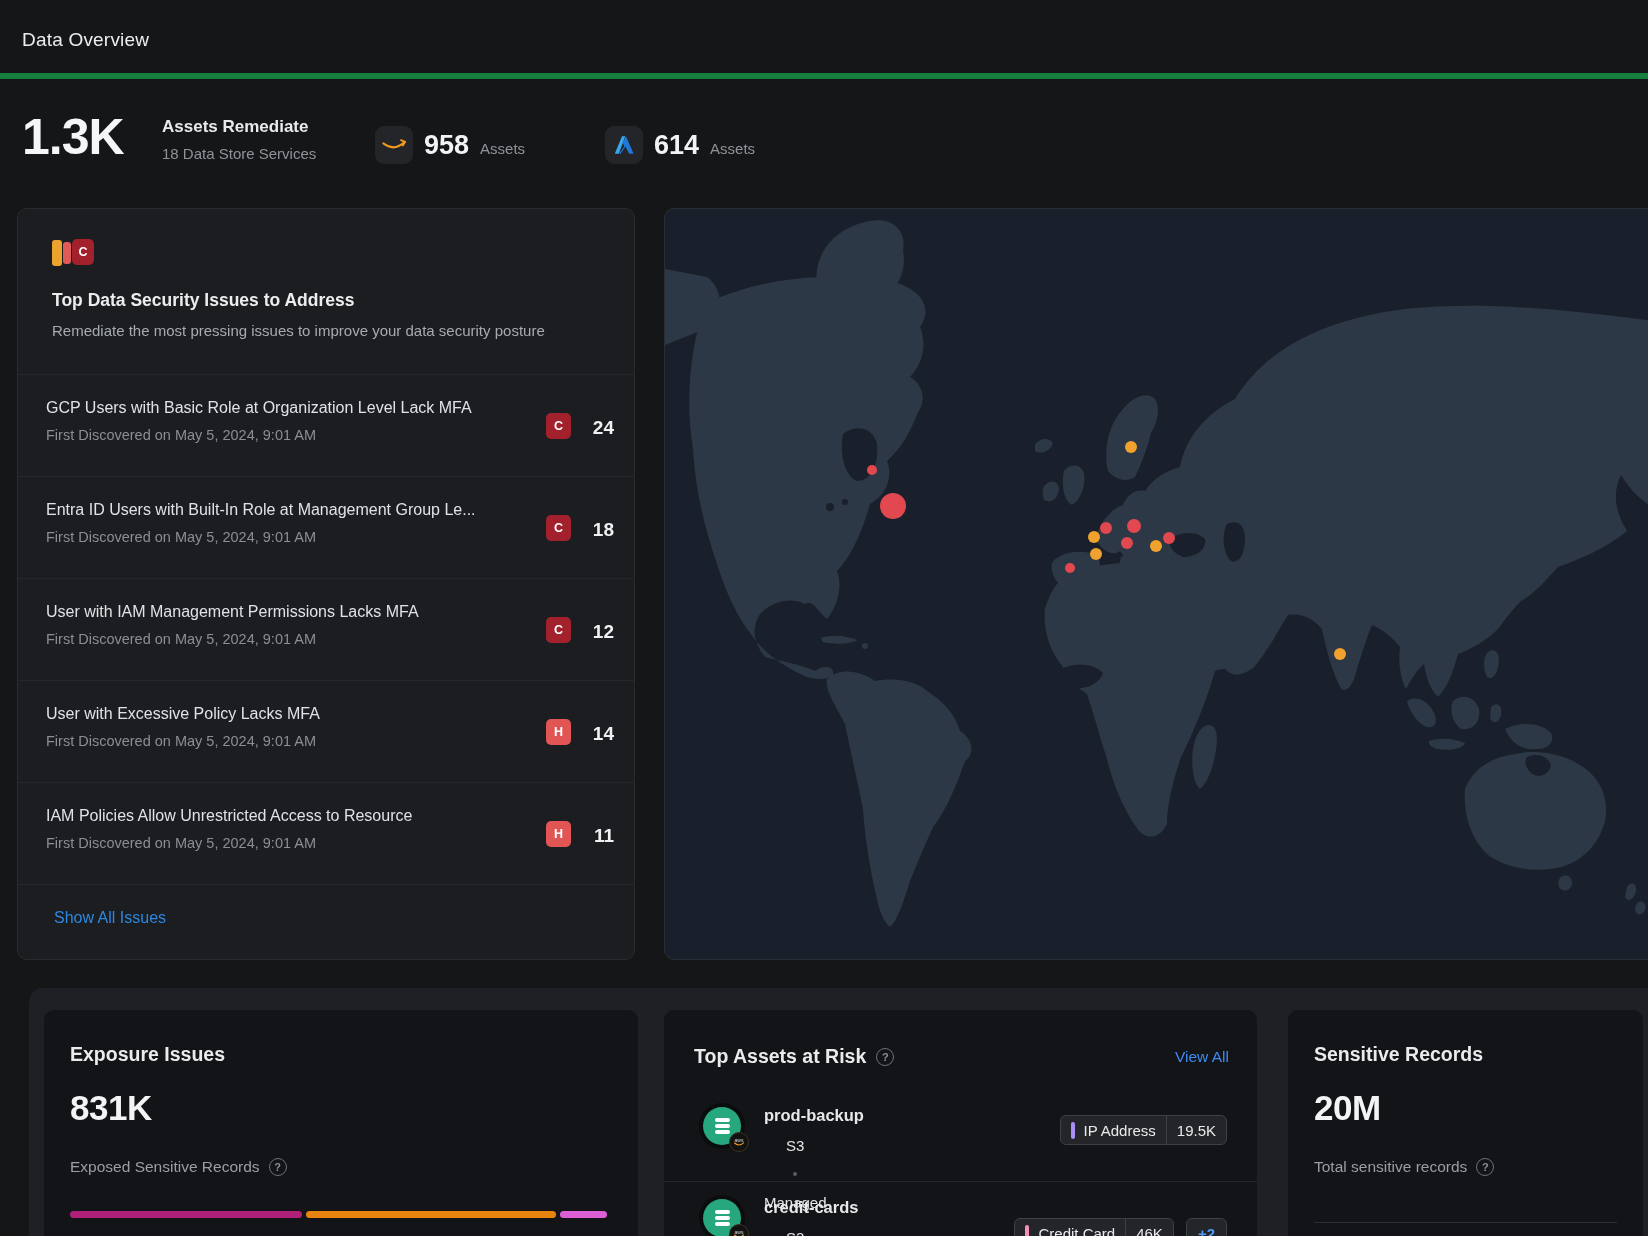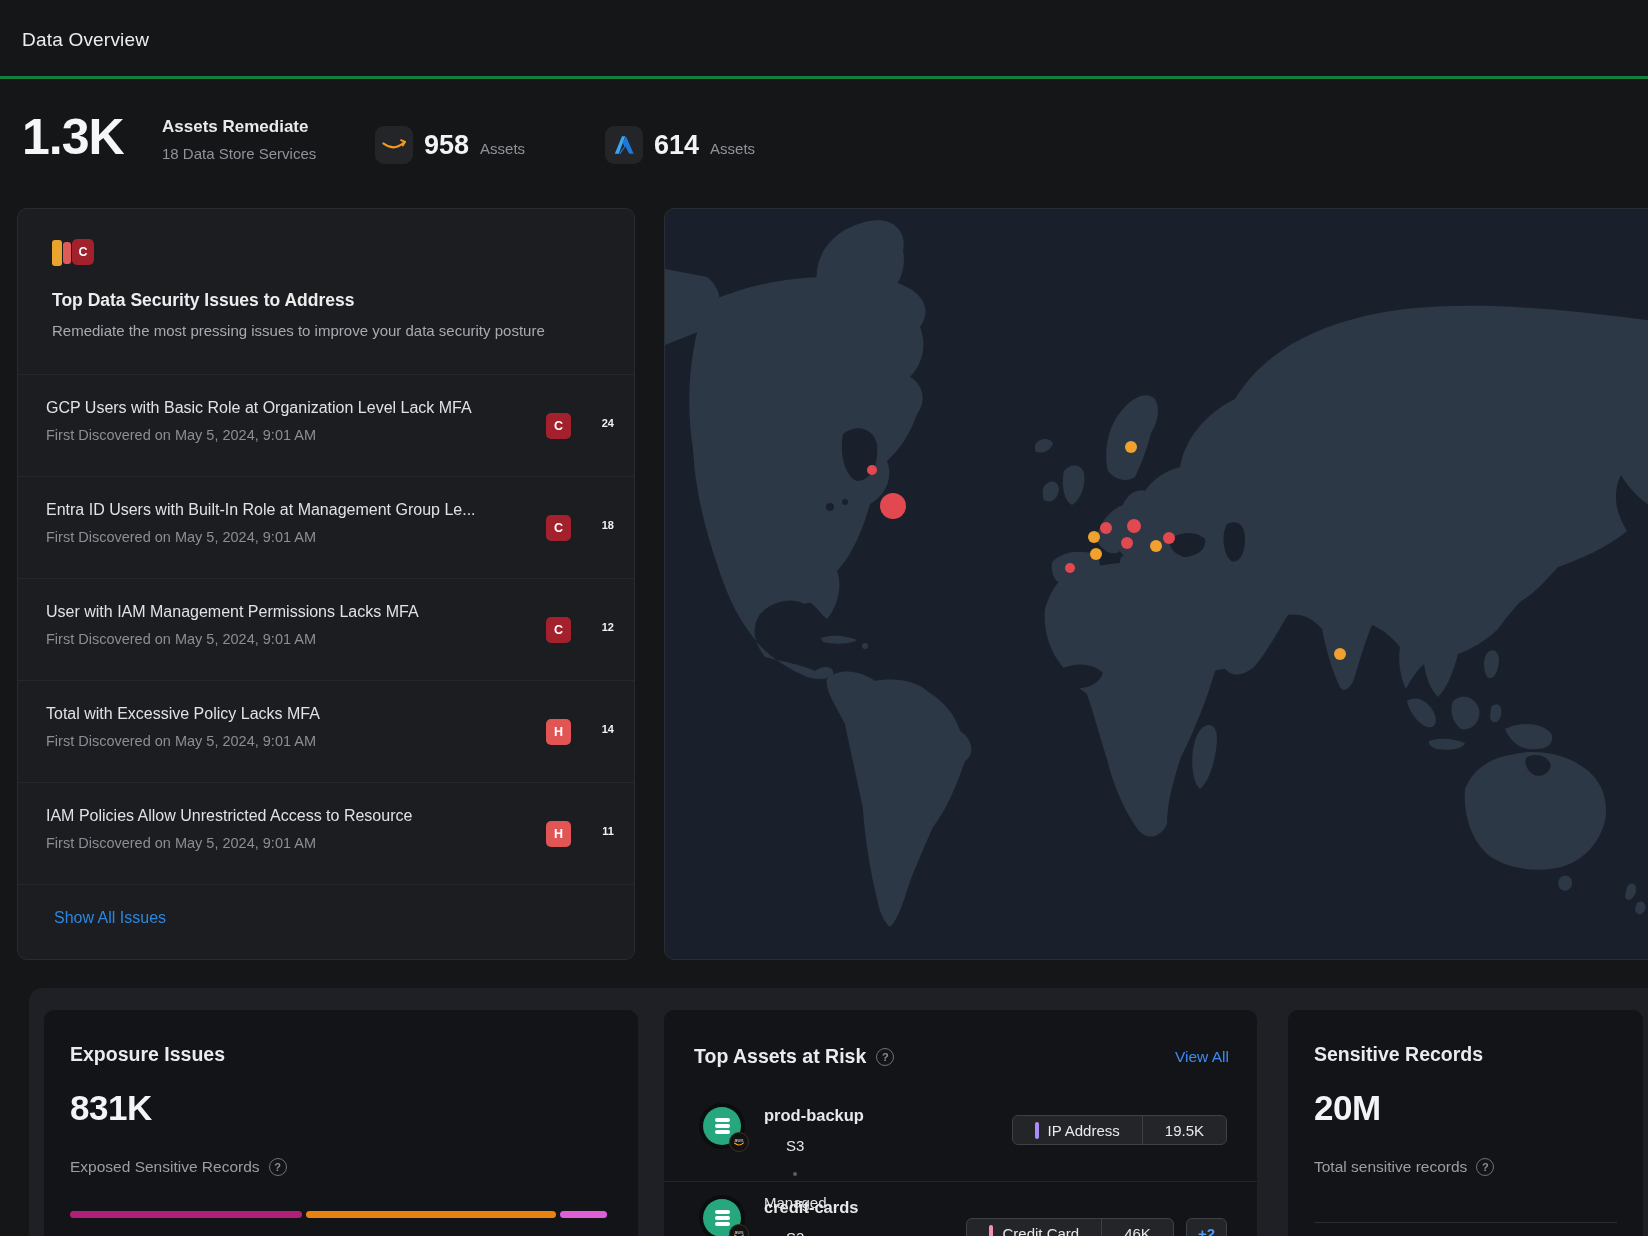--- a/index.html
+++ b/index.html
@@ -4,21 +4,21 @@
 <style>
   * { margin:0; padding:0; box-sizing:border-box; }
   html,body { width:1648px; height:1236px; overflow:hidden; }
   body {
     background:#151618;
     font-family:"Liberation Sans", sans-serif;
     color:#e9eaec;
     position:relative;
   }
   
-  .page-header { position:absolute; left:0; top:0; width:1648px; height:79px; border-bottom:3px solid #15803d; }
+  .page-header { position:absolute; left:0; top:0; width:1648px; height:79px; border-bottom:6px solid #15803d; }
   .page-title { position:absolute; left:22px; top:29px; font-size:19px; font-weight:500; letter-spacing:.2px; color:#eceded; }
 
   
   .big-num { position:absolute; left:22px; top:110px; font-size:50px; font-weight:700; color:#f5f6f7; letter-spacing:-1px; line-height:1.1; }
   .stat-labels { position:absolute; left:162px; top:117px; }
   .stat-label { font-size:17px; font-weight:600; color:#e9eaeb; }
   .stat-sublabel { margin-top:8px; font-size:15px; color:#8f9399; }
   .provider { position:absolute; top:126px; display:flex; align-items:center; gap:11px; }
   .provider.aws { left:375px; }
   .provider.azure { left:569px;padding-left:36px; }
@@ -39,21 +39,21 @@
                 color:#fff; font-size:12.5px; font-weight:700; display:flex; align-items:center; justify-content:center; }
   .issues-title { margin-top:23px; font-size:17.5px; font-weight:600; color:#eceded; }
   .issues-subtitle { margin-top:11px; font-size:15px; color:#a6aab1; }
   .issues-header-divider { position:absolute; left:0; top:165px; width:100%; border-top:1px solid #26272b; }
   .issues-list { position:absolute; left:0; top:166px; width:100%; }
   .issue-row { position:relative; height:102px; border-bottom:1px solid #26272b; padding:24px 110px 0 28px; }
   .issue-title { font-size:16px; font-weight:500; color:#e0e2e5; white-space:nowrap; overflow:hidden; }
   .issue-date { margin-top:10px; font-size:14.5px; color:#8a8e95; }
   .sev-badge { position:absolute; right:63px; top:38px; width:25px; height:26px; border-radius:5px;
                color:#fff; font-size:12.5px; font-weight:700; display:flex; align-items:center; justify-content:center; }
-  .issue-count { position:absolute; right:20px; top:42px; width:36px; text-align:right; font-size:11px; font-weight:600; color:#eef0f2; }
+  .issue-count { position:absolute; right:20px; top:42px; width:36px; text-align:right; font-size:19px; font-weight:600; color:#eef0f2; }
   .show-all { position:absolute; left:36px; top:700px; font-size:16px; font-weight:500; color:#2d87e0; cursor:pointer; }
 
   
   .card-map { left:664px; top:208px; width:1012px; height:752px; background:#1a202b; border:1px solid #2a2d33; border-radius:10px; overflow:hidden; }
   .card-map svg { position:absolute; left:0; top:0; }
   .land { fill:#2d3846; }
   .ocean { fill:#1a202b; }
   .map-dot { position:absolute; border-radius:50%; transform:translate(-50%,-50%); }
 
   
@@ -85,21 +85,21 @@
   .aws-mini { position:absolute; right:-4px; bottom:-3px; width:20px; height:20px; border-radius:50%; background:#121212;
               border:1px solid #3a3321; display:flex; flex-direction:column; align-items:center; justify-content:center; }
   .aws-mini span { font-size:5px; color:#d8d9db; line-height:4px; }
   .asset-name { position:absolute; left:100px; top:16px; font-size:16.5px; font-weight:600; color:#e6e8ea; }
   .asset-meta { position:absolute; left:100px; top:47px; font-size:15px; color:#e5e5e5; display:flex; align-items:center; gap:18px;flex-direction:column; }
   .meta-dot { width:4px; height:4px; border-radius:50%; background:#5a5d63; display:inline-block; }
   .chips { position:absolute; right:30px; display:flex; gap:12px; }
   .r0 .chips { top:25px; }
   .r1 .chips { top:36px; }
   .chip { height:30px; border:1px solid #3e4046; background:#232528; border-radius:6px; display:flex; align-items:center; }
-  .chip .cell { display:flex; align-items:center; padding:0 22px; height:100%; font-size:15px; color:#e9eaec; font-weight:500; }
+  .chip .cell { display:flex; align-items:center; padding:0 10px; height:100%; font-size:15px; color:#e9eaec; font-weight:500; }
   .chip .cell.val { border-left:1px solid #3e4046; }
   .chip .cbar { width:4px; height:17px; border-radius:2px; margin-right:9px; }
   .chip-plus { height:30px; border:1px solid #3e4046; background:#232528; border-radius:6px; padding:0 11px;
                display:flex; align-items:center; font-size:15px; font-weight:600; color:#4f9cf8; }
 
   
   .sens-divider { position:absolute; left:26px; right:26px; top:212px; border-top:1px solid #2c2e33; }
 </style>
 </head>
 <body>
@@ -164,21 +164,21 @@
   </div>
 
   <div class="issue-row">
     <div class="issue-title i-title">User with IAM Management Permissions Lacks MFA</div>
     <div class="issue-date i-date">First Discovered on May 5, 2024, 9:01 AM</div>
     <div class="sev-badge i-badge" style="background: rgb(162, 33, 44);">C</div>
     <div class="issue-count i-count">12</div>
   </div>
 
   <div class="issue-row">
-    <div class="issue-title i-title">Total with Excessive Policy Lacks MFA</div>
+    <div class="issue-title i-title">User with Excessive Policy Lacks MFA</div>
     <div class="issue-date i-date">First Discovered on May 5, 2024, 9:01 AM</div>
     <div class="sev-badge i-badge" style="background: rgb(226, 85, 85);">H</div>
     <div class="issue-count i-count">14</div>
   </div>
 
   <div class="issue-row">
     <div class="issue-title i-title">IAM Policies Allow Unrestricted Access to Resource</div>
     <div class="issue-date i-date">First Discovered on May 5, 2024, 9:01 AM</div>
     <div class="sev-badge i-badge" style="background: rgb(226, 85, 85);">H</div>
     <div class="issue-count i-count">11</div>

